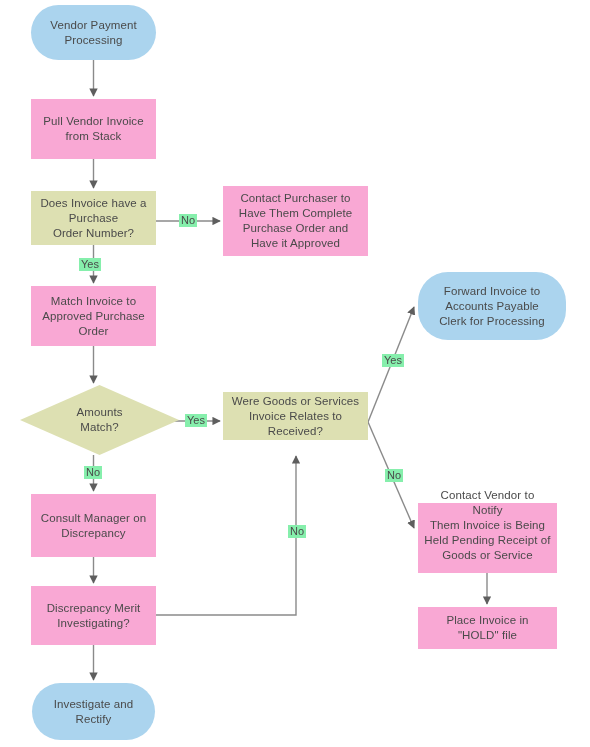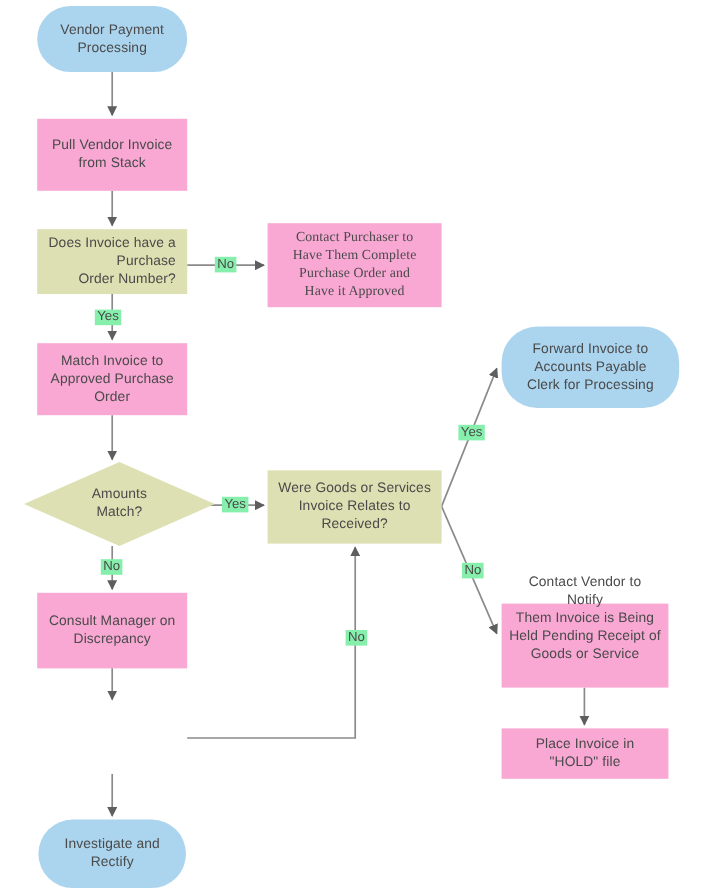--- a/index.html
+++ b/index.html
@@ -22,21 +22,21 @@
     position: absolute;
     box-sizing: border-box;
     display: flex;
     align-items: center;
     justify-content: center;
     text-align: center;
     color: #4a4a4a;
     font-size: 11.5px;
     line-height: 15px;
     letter-spacing: 0.1px;
-    padding: 20px 6px;
+    padding: 10px 6px;
     z-index: 3;
   }
   .node .label {
     display: block;
     white-space: pre-line;
   }
   
   .terminator {
     background: #abd4ee;
     border-radius: 30px;
@@ -134,48 +134,48 @@
   <div class="node terminator" style="left:31px; top:5px; width:125px; height:55px;">
     <span class="label">Vendor Payment
 Processing</span>
   </div>
 
   <div class="node process-blue" style="left:31px; top:99px; width:125px; height:60px;">
     <span class="label">Pull Vendor Invoice
 from Stack</span>
   </div>
 
-  <div class="node process-olive" style="left:31px; top:191px; width:125px; height:54px;text-align:right;">
+  <div class="node process-olive" style="left:31px; top:191px; width:125px; height:54px;">
     <span class="label">Does Invoice have a
 Purchase
 Order Number?</span>
   </div>
 
-  <div class="node process-blue" style="left:223px; top:186px; width:145px; height:70px;font-family:Liberation Serif, serif;">
+  <div class="node process-blue" style="left:223px; top:186px; width:145px; height:70px;">
     <span class="label">Contact Purchaser to
 Have Them Complete
 Purchase Order and
 Have it Approved</span>
   </div>
 
   <div class="node process-blue" style="left:31px; top:286px; width:125px; height:60px;">
     <span class="label">Match Invoice to
 Approved Purchase
 Order</span>
   </div>
 
   <div class="node decision" style="left:20px; top:385px; width:159px; height:70px;">
     <svg class="diamond-bg" viewBox="0 0 159 70" preserveAspectRatio="none">
       <polygon points="79.5,0 159,35 79.5,70 0,35" fill="#dde0b2"></polygon>
     </svg>
     <span class="label">Amounts
 Match?</span>
   </div>
 
-  <div class="node process-olive" style="left:223px; top:392px; width:145px; height:61px;">
+  <div class="node process-olive" style="left:223px; top:392px; width:145px; height:48px;">
     <span class="label">Were Goods or Services
 Invoice Relates to
 Received?</span>
   </div>
 
   <div class="node terminator" style="left:418px; top:272px; width:148px; height:68px;">
     <span class="label">Forward Invoice to
 Accounts Payable
 Clerk for Processing</span>
   </div>
@@ -185,20 +185,24 @@
 Discrepancy</span>
   </div>
 
   <div class="node process-blue" style="left:418px; top:503px; width:139px; height:70px;align-items:flex-end;">
     <span class="label">Contact Vendor to Notify
 Them Invoice is Being
 Held Pending Receipt of
 Goods or Service</span>
   </div>
 
+  <div class="node process-blue" style="left:31px; top:586px; width:125px; height:59px;">
+    <span class="label">Discrepancy Merit
+Investigating?</span>
+  </div>
 
   <div class="node process-blue" style="left:418px; top:607px; width:139px; height:42px;">
     <span class="label">Place Invoice in
 "HOLD" file</span>
   </div>
 
   <div class="node terminator" style="left:32px; top:683px; width:123px; height:57px;">
     <span class="label">Investigate and
 Rectify</span>
   </div>

